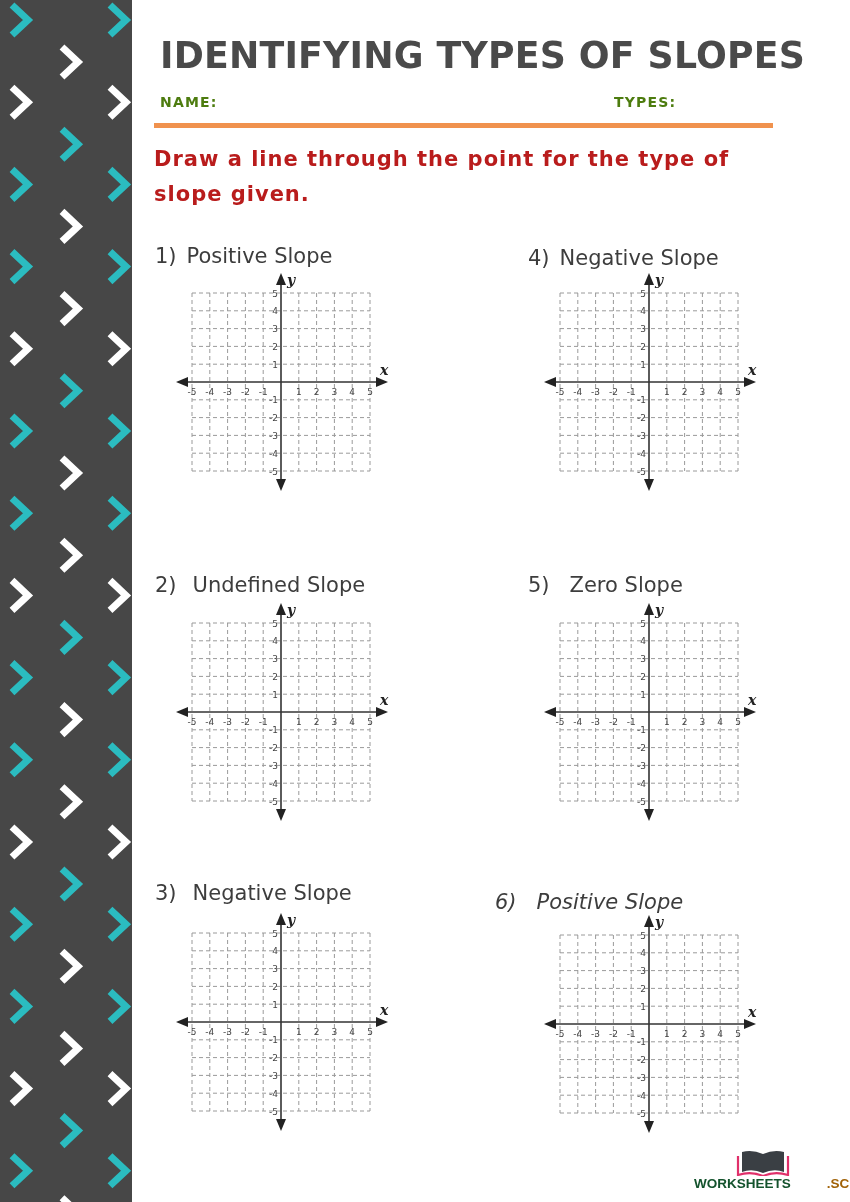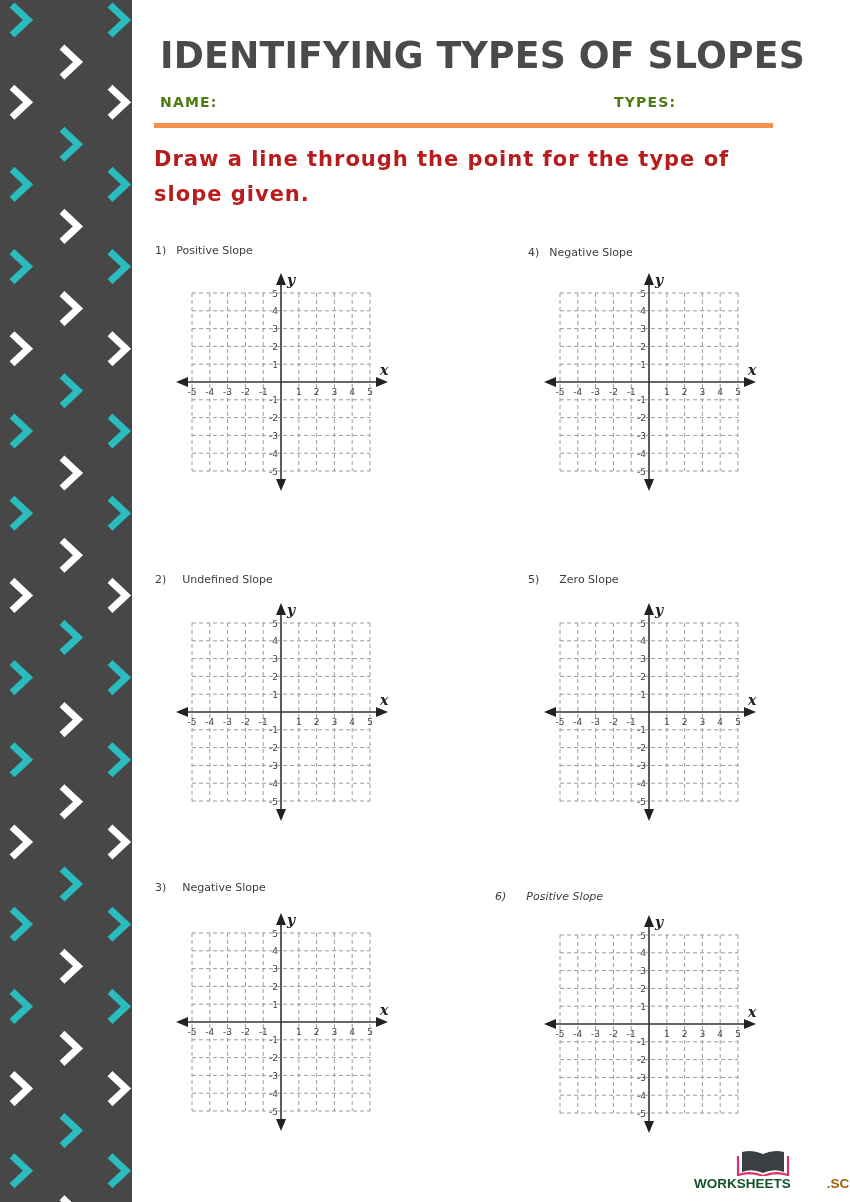--- a/index.html
+++ b/index.html
@@ -30,21 +30,21 @@
     position: absolute; left: 154px; top: 123px; width: 619px; height: 5px;
     background: #f0924e;
   }
   .instructions {
     position: absolute; left: 154px; top: 142px; width: 620px;
     font-family: "DejaVu Sans", sans-serif; font-weight: bold;
     font-size: 21px; line-height: 35px; letter-spacing: 1px; color: #b91c1c;
   }
   .problem-title {
     position: absolute; font-family: "DejaVu Sans", sans-serif;
-    font-size: 11px; color: #3d3d3d; white-space: nowrap;
+    font-size: 21px; color: #3d3d3d; white-space: nowrap;
   }
   .problem-title .num { display: inline-block; margin-right: 10px; }
   .grid-wrap { position: absolute; width: 230px; height: 230px; }
   .grid-wrap svg { position: absolute; left: 0; top: 0; overflow: visible; }
   .logo {
     position: absolute; left: 690px; top: 1140px; width: 160px; height: 62px;
   }
   .logo-text {
     position: absolute; left: 4px; top: 36px; white-space: nowrap;
     font-family: "Liberation Sans", sans-serif; font-weight: bold; font-size: 13.5px;

